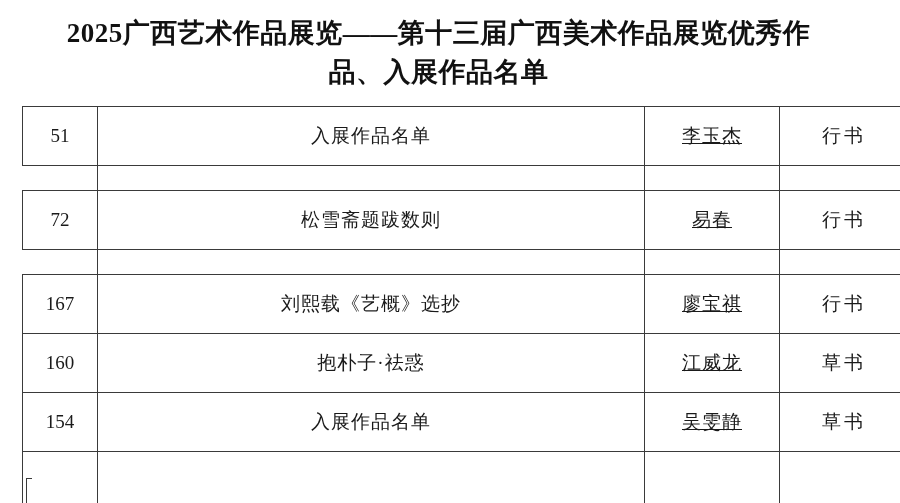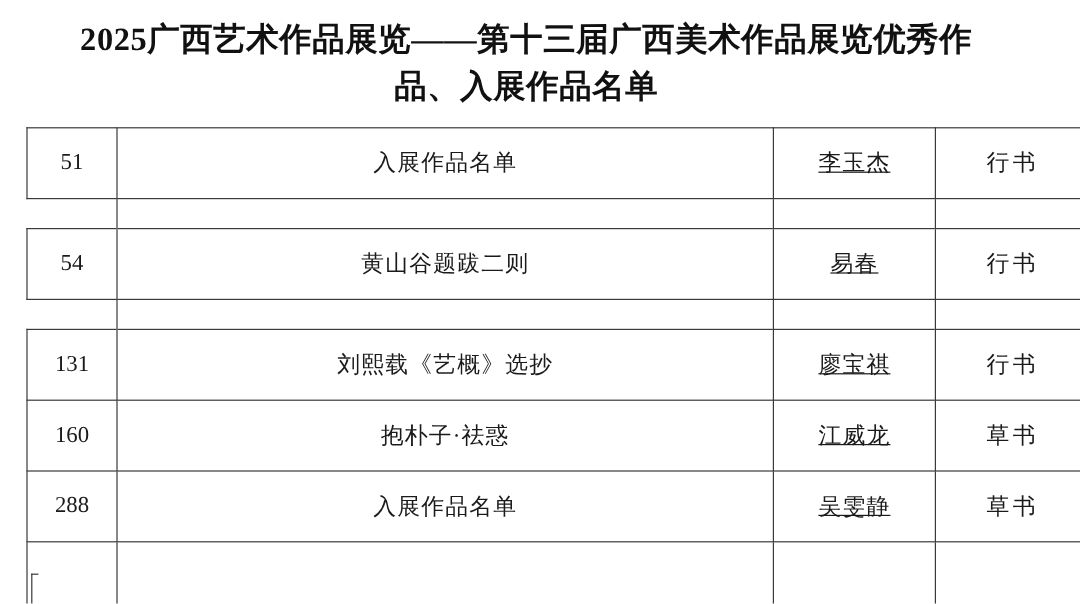--- a/index.html
+++ b/index.html
@@ -108,48 +108,48 @@
           <td class="col-style">行书</td>
         </tr>
         <tr class="spacer">
           <td class="gap-none"></td>
           <td></td>
           <td></td>
           <td></td>
         </tr>
 
         <tr>
-          <td class="col-no">54</td>
-          <td class="col-title">黄山谷题跋二则</td>
+          <td class="col-no">72</td>
+          <td class="col-title">松雪斋题跋数则</td>
           <td class="col-author">易春</td>
           <td class="col-style">行书</td>
         </tr>
         <tr class="spacer">
           <td class="gap-none"></td>
           <td></td>
           <td></td>
           <td></td>
         </tr>
 
         <tr>
-          <td class="col-no">131</td>
+          <td class="col-no">167</td>
           <td class="col-title">刘熙载《艺概》选抄</td>
           <td class="col-author">廖宝祺</td>
           <td class="col-style">行书</td>
         </tr>
 
         <tr>
           <td class="col-no">160</td>
           <td class="col-title">抱朴子·祛惑</td>
           <td class="col-author">江威龙</td>
           <td class="col-style">草书</td>
         </tr>
 
         <tr>
-          <td class="col-no">288</td>
+          <td class="col-no">154</td>
           <td class="col-title">入展作品名单</td>
           <td class="col-author">吴雯静</td>
           <td class="col-style">草书</td>
         </tr>
 
         <tr>
           <td class="col-no"></td>
           <td class="col-title"></td>
           <td class="col-author"></td>
           <td class="col-style"></td>

